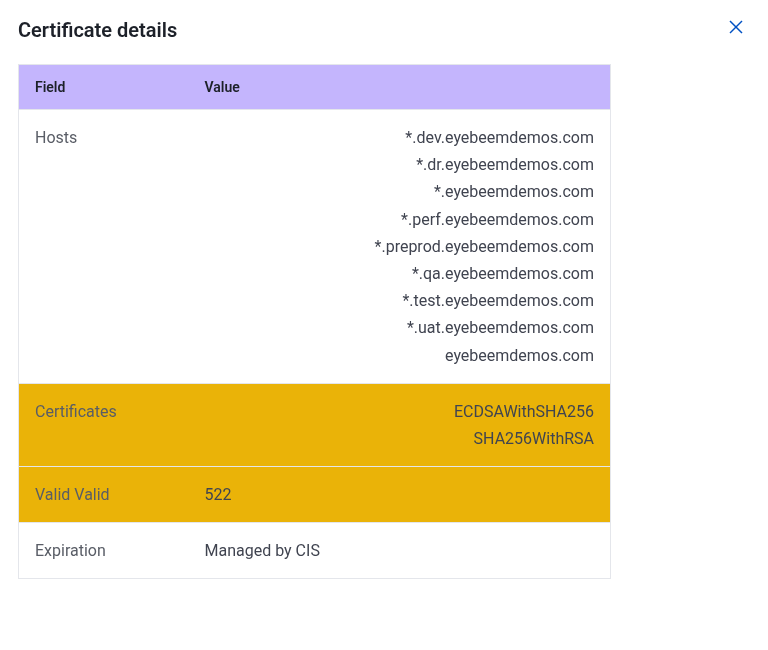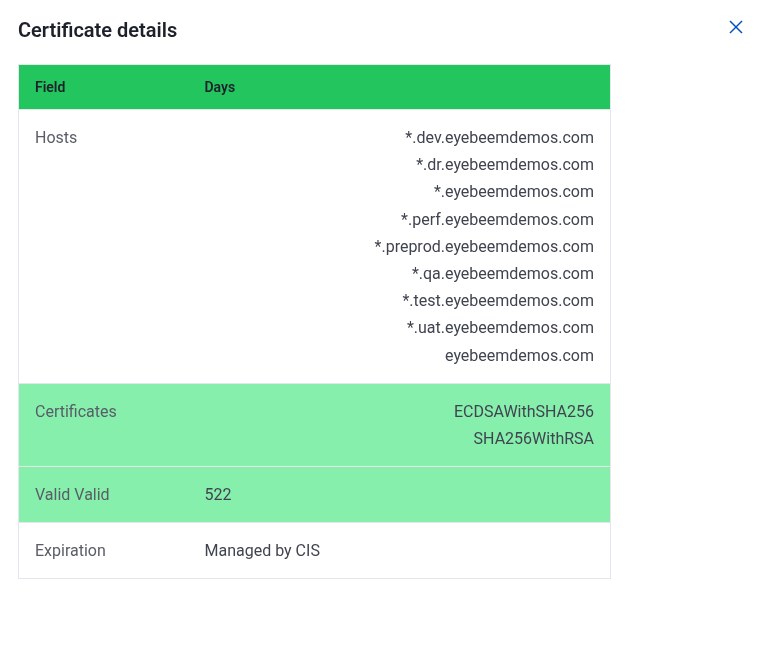--- a/index.html
+++ b/index.html
@@ -44,21 +44,21 @@
       font-weight: 600;
       color: #1d2129;
       margin-bottom: 22px;
     }
     .table {
       width: 593px;
       border: 1px solid #e4e6eb;
       border-collapse: collapse;
     }
     .table thead th {
-      background: #22c55e;
+      background: #c4b5fd;
       text-align: left;
       font-size: 14px;
       font-weight: 600;
       color: #1d2129;
       padding: 14px 16px;
       border-bottom: 1px solid #e4e6eb;
     }
     .table thead th.col-field {
       width: 170px;
     }
@@ -67,21 +67,21 @@
       font-size: 16px;
       color: #595d66;
       vertical-align: top;
       border-bottom: 1px solid #e4e6eb;
       line-height: 1.7;
     }
     .table tbody tr:last-child td {
       border-bottom: none;
     }
     .table tbody tr.alt td {
-      background: #86efac;
+      background: #eab308;
     }
     .table tbody td.field-label {
       color: #595d66;
     }
     .table tbody td.value-cell {
       color: #404450;
     }
     .multiline span {
       display: block;
       text-align: right;
@@ -99,21 +99,21 @@
       </svg>
     </span>
   </button>
 
   <h2 class="modal-title">Certificate details</h2>
 
   <table class="table">
     <thead>
       <tr>
         <th class="col-field">Field</th>
-        <th>Days</th>
+        <th>Value</th>
       </tr>
     </thead>
     <tbody>
 
     <tr>
           <td class="field-label">Hosts</td>
           <td class="value-cell multiline">
             <span>*.dev.eyebeemdemos.com</span>
             <span>*.dr.eyebeemdemos.com</span>
             <span>*.eyebeemdemos.com</span>

